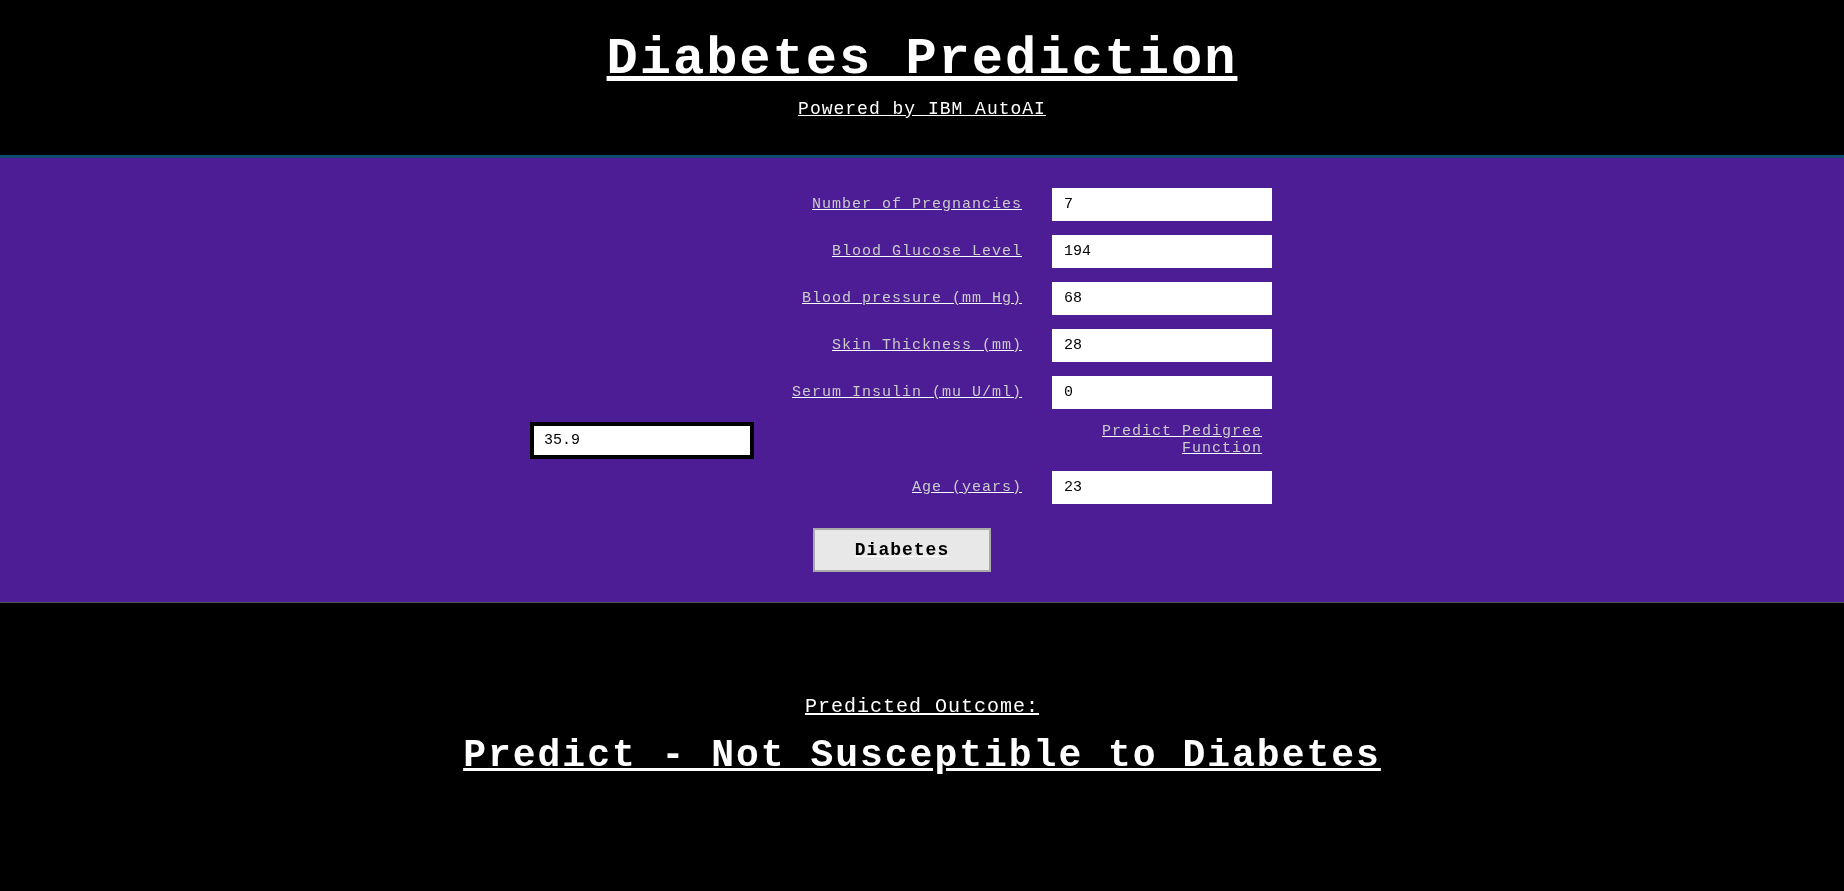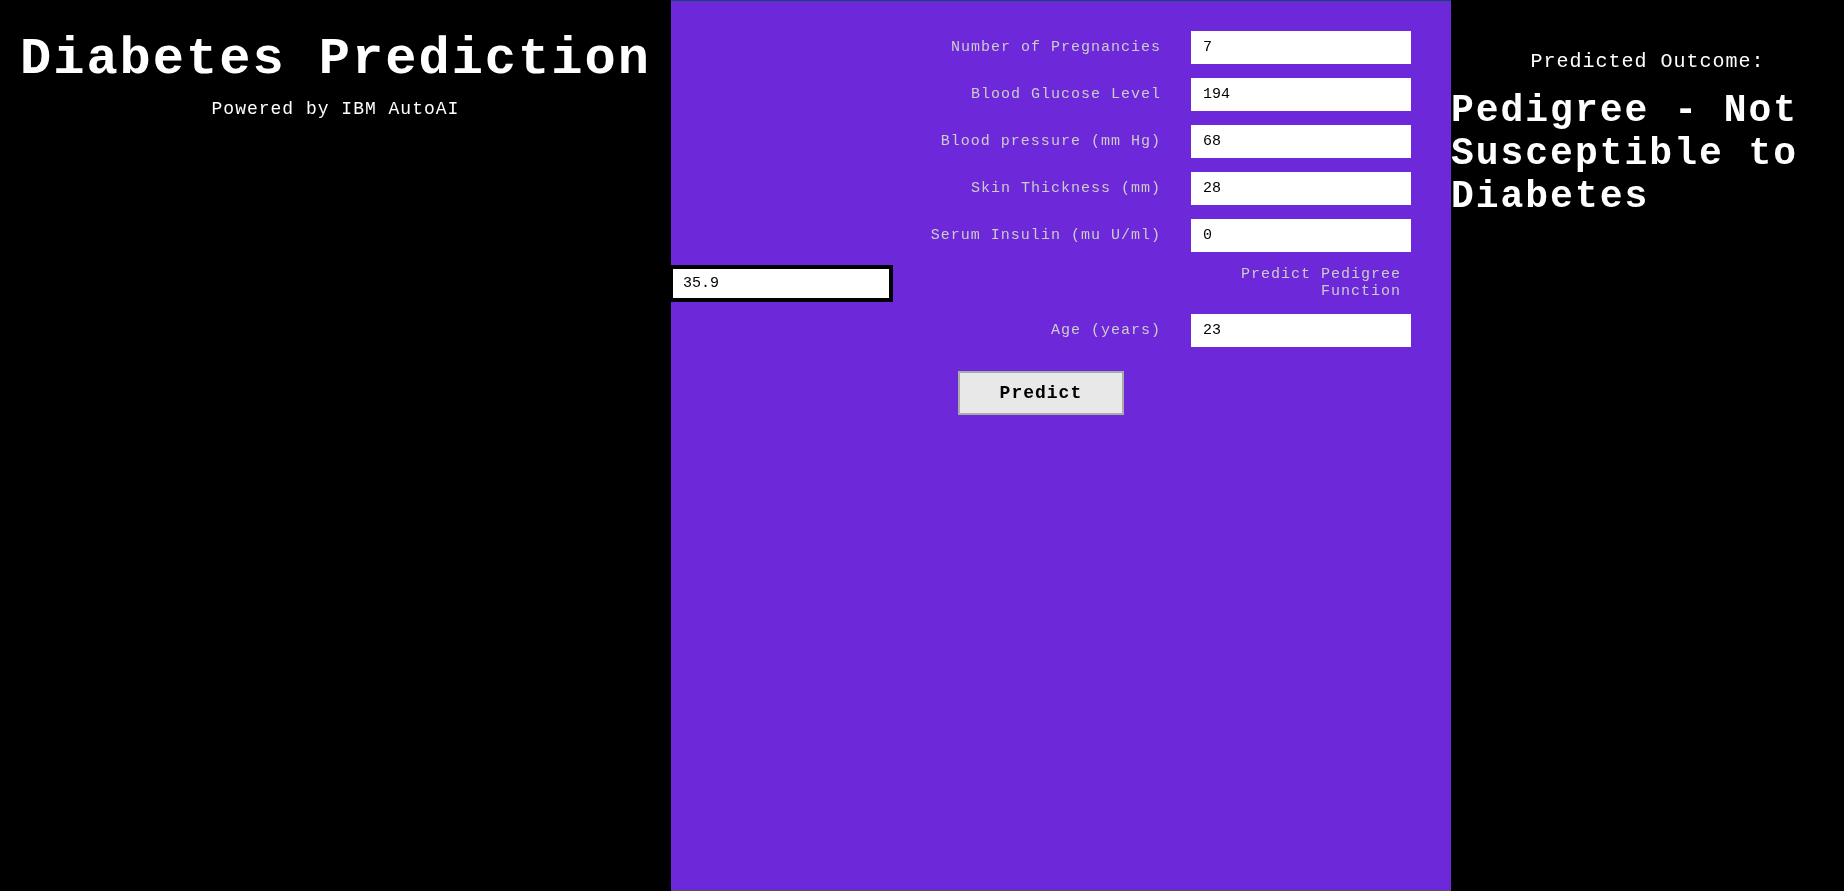--- a/index.html
+++ b/index.html
@@ -13,21 +13,22 @@
       color: #ffffff;
       font-family: 'Courier New', Courier, monospace;
       min-height: 891px;
       width: 1844px;
     }
 
     .page-wrapper {
       width: 1844px;
       min-height: 891px;
       display: flex;
-      flex-direction: row;
+      flex-direction: column;
+      text-decoration: underline;
     }
 
     .header-section {
       text-align: center;
       padding: 30px 20px 20px 20px;
       background-color: #000000;
     }
 
     .main-title {
       font-size: 52px;
@@ -41,23 +42,23 @@
       letter-spacing: 1px;
       margin-bottom: 16px;
     }
 
     .question {
       font-size: 18px;
       letter-spacing: 1px;
     }
 
     .form-section {
-      border-top: 1px solid #0c4a6e;
+      border-top: 3px solid #0c4a6e;
       border-bottom: 1px solid #555555;
-      background-color: #6d28d9;
+      background-color: #4c1d95;
       padding: 30px 0 30px 0;
       display: flex;
       flex-direction: column;
       align-items: center;
     }
 
     .form-grid {
       display: grid;
       grid-template-columns: 500px 220px;
       gap: 14px 20px;
@@ -115,20 +116,21 @@
       flex-direction: column;
       align-items: center;
       justify-content: flex-start;
       padding-top: 50px;
     }
 
     .predicted-outcome-label {
       font-size: 20px;
       letter-spacing: 1px;
       margin-bottom: 16px;
+      margin-top: 42px;
     }
 
     .predicted-outcome-value {
       font-size: 38px;
       font-weight: bold;
       letter-spacing: 2px;
     }
   </style>
 </head>
 <body>
@@ -151,23 +153,23 @@
         <input type="text" class="field-input" value="68" style="">
         <div class="field-label">Skin Thickness (mm)</div>
         <input type="text" class="field-input" value="28" style="">
         <div class="field-label">Serum Insulin (mu U/ml)</div>
         <input type="text" class="field-input" value="0" style="">
         <input type="text" class="field-input active-border" value="35.9" style="">
         <div class="field-label">Predict Pedigree Function</div>
         <div class="field-label">Age (years)</div>
         <input type="text" class="field-input" value="23" style="">
         <div class="predict-row">
-          <button class="predict-button">Predict</button>
+          <button class="predict-button">Diabetes</button>
         </div>
       </div>
   </div>
 
   <div class="result-section">
     <p class="predicted-outcome-label">Predicted Outcome:</p>
-    <p class="predicted-outcome-value">Pedigree - Not Susceptible to Diabetes</p>
+    <p class="predicted-outcome-value">Predict - Not Susceptible to Diabetes</p>
   </div>
 
 </div>
 
 </body></html>

